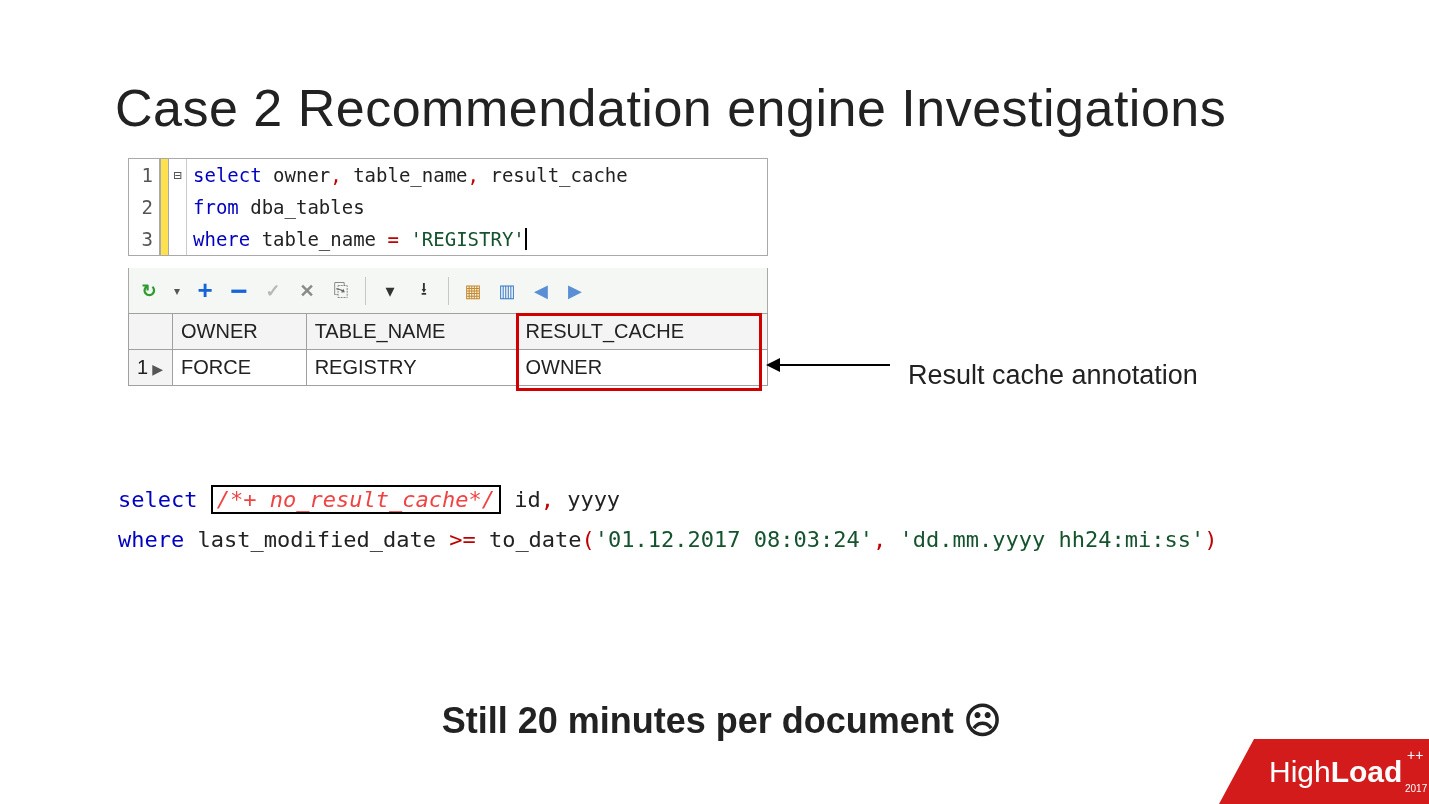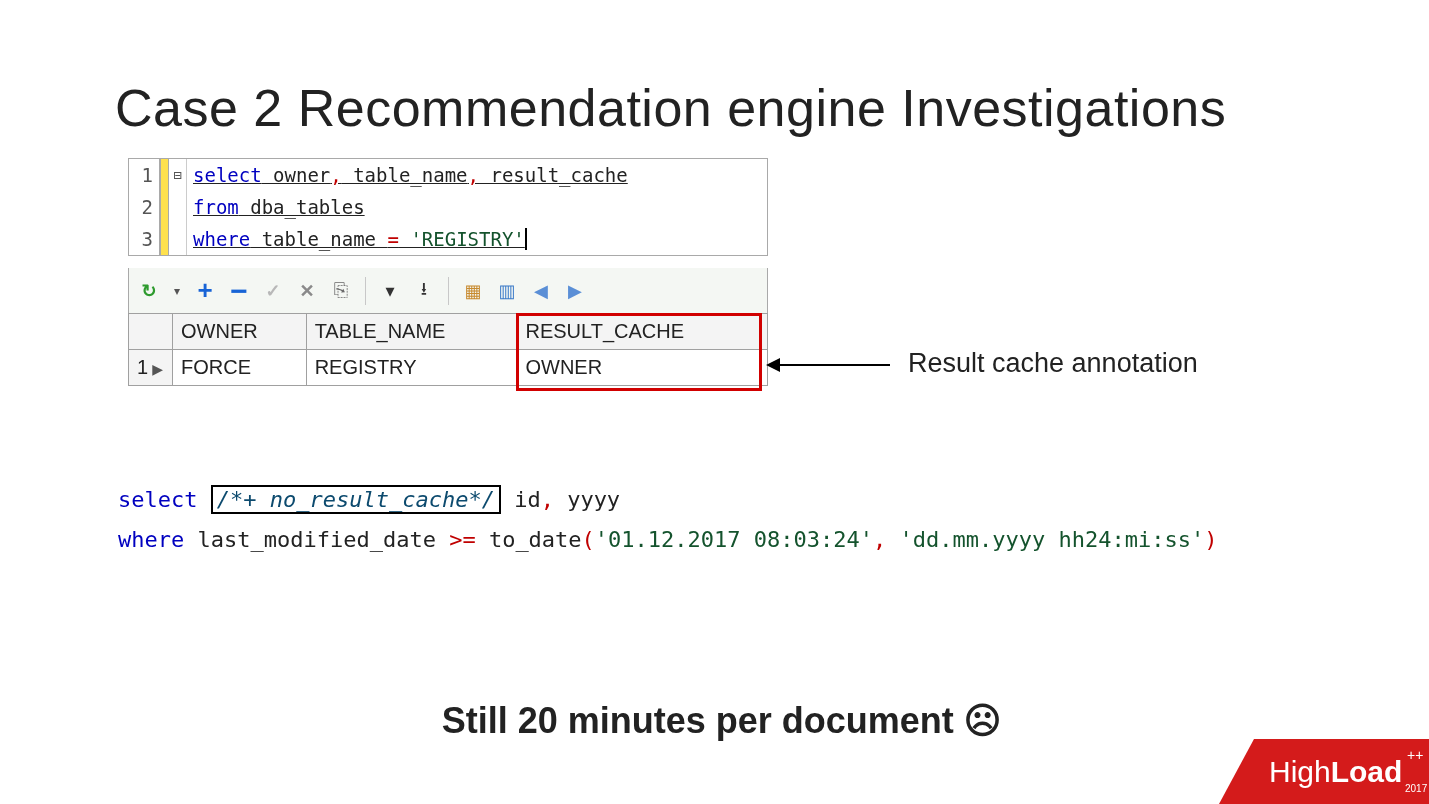--- a/index.html
+++ b/index.html
@@ -6,46 +6,46 @@
   html, body { margin: 0; padding: 0; width: 1429px; height: 804px; background: #fff; font-family: "Segoe UI", Arial, sans-serif; color: #222; }
   .slide { position: relative; width: 1429px; height: 804px; }
   .title { position: absolute; left: 115px; top: 78px; font-size: 52px; font-weight: 400; letter-spacing: 0.5px; text-align: right; }
 
   
   .editor { position: absolute; left: 128px; top: 158px; width: 640px; border: 1px solid #a9a9a9; background: #fff; }
   .editor-row { display: flex; height: 32px; line-height: 32px; font-size: 19px; }
   .lnum { width: 32px; text-align: right; padding-right: 6px; color: #555; border-right: 2px solid #a9a9a9; font-family: Consolas, monospace; }
   .mark { width: 8px; background: #ffe14d; border-right: 1px solid #a9a9a9; }
   .fold { width: 18px; border-right: 1px solid #ccc; position: relative; text-align:center; color:#555; font-family: monospace; font-size:14px;}
-  .code { flex: 1; padding-left: 6px; font-family: Consolas, monospace; white-space: pre; text-decoration: underline; }
+  .code { flex: 1; padding-left: 6px; font-family: Consolas, monospace; white-space: pre; }
   .kw { color: #0000c0; }
   .str { color: #14532d; }
   .cursor { border-right: 2px solid #000; }
 
   
   .toolbar { position: absolute; left: 128px; top: 268px; width: 640px; height: 45px; background: #f4f7f3; border-left: 1px solid #a9a9a9; border-right: 1px solid #a9a9a9; display:flex; align-items:center; padding: 0 8px; gap: 10px; }
   .tb-btn { display:inline-flex; align-items:center; justify-content:center; width:24px; height:24px; font-size:18px; color:#6a6a6a; }
   .tb-sep { width:1px; height:28px; background:#c8c8c8; margin:0 2px; }
 
   
   .grid { position: absolute; left: 128px; top: 313px; width: 640px; border-collapse: collapse; font-family: "Segoe UI", Arial, sans-serif; font-size: 20px; }
   .grid th, .grid td { border: 1px solid #a0a0a0; padding: 6px 8px; text-align: left; height: 36px; }
   .grid th { background: #f4f4f4; font-weight: 400; }
   .rownum { width: 44px; text-align: center; background:#f4f4f4; }
   .rowind { display:inline-block; color:#555; font-size:14px; margin-left:4px; }
   .hl-box { position:absolute; border: 3px solid #d10000; pointer-events:none; }
 
   
   .arrow-line { position:absolute; height: 2px; background:#000; }
   .arrow-head { position:absolute; width:0; height:0; border-top:7px solid transparent; border-bottom:7px solid transparent; border-right:14px solid #000; }
-  .annotation { position:absolute; font-size: 27px; }
+  .annotation { position:absolute; font-size: 27px; margin-top: 12px; }
 
   
   .query2 { position: absolute; left: 118px; top: 480px; font-family: Consolas, monospace; font-size: 22px; line-height: 40px; white-space: nowrap; }
-  .hint-box { border:2px solid #000; padding: 0 4px; color:#0c4a6e; font-style: italic; }
+  .hint-box { border:2px solid #000; padding: 0 4px; color:#ef4444; font-style: italic; }
   .comma { color:#c00000; }
 
   .stinger { position:absolute; left: 14px; right:0; top: 700px; text-align:center; font-size: 36px; font-weight: 700; }
 
   
   .logo { position:absolute; right: 0; bottom: 0; }
 </style>
 </head>
 <body>
 

